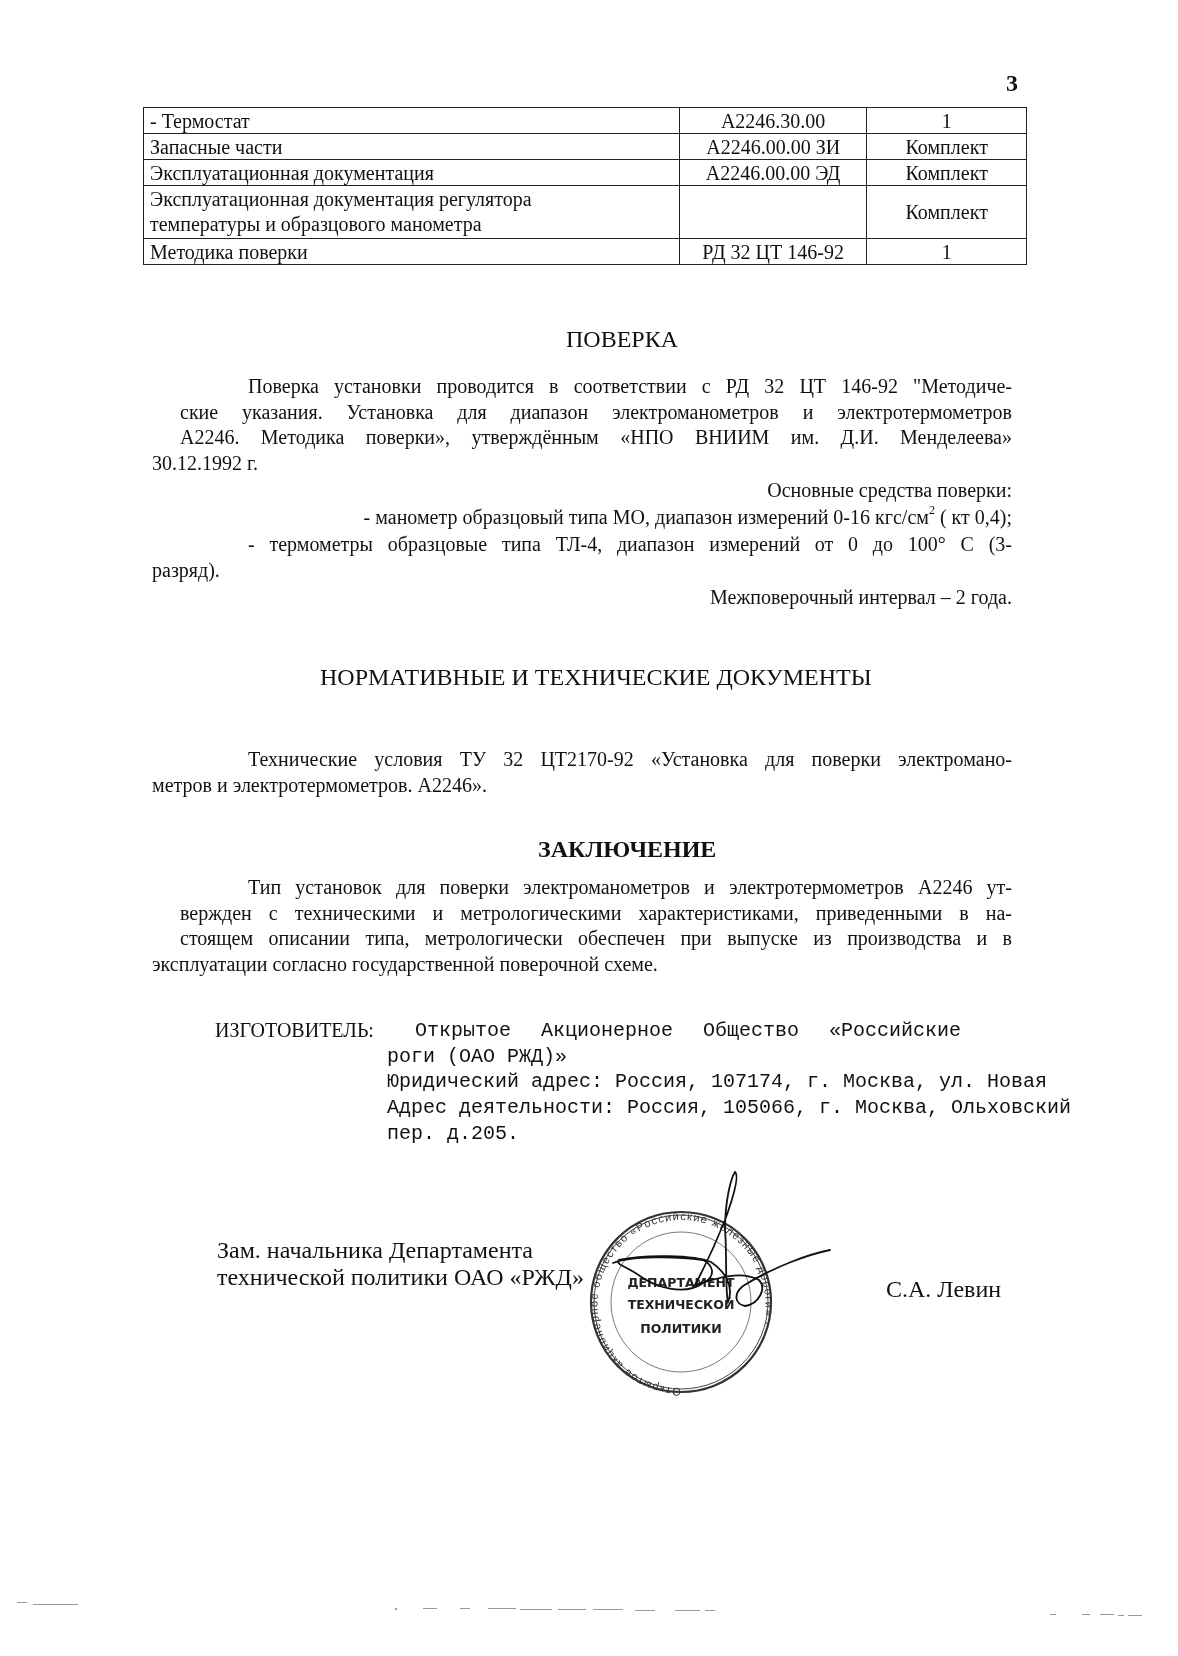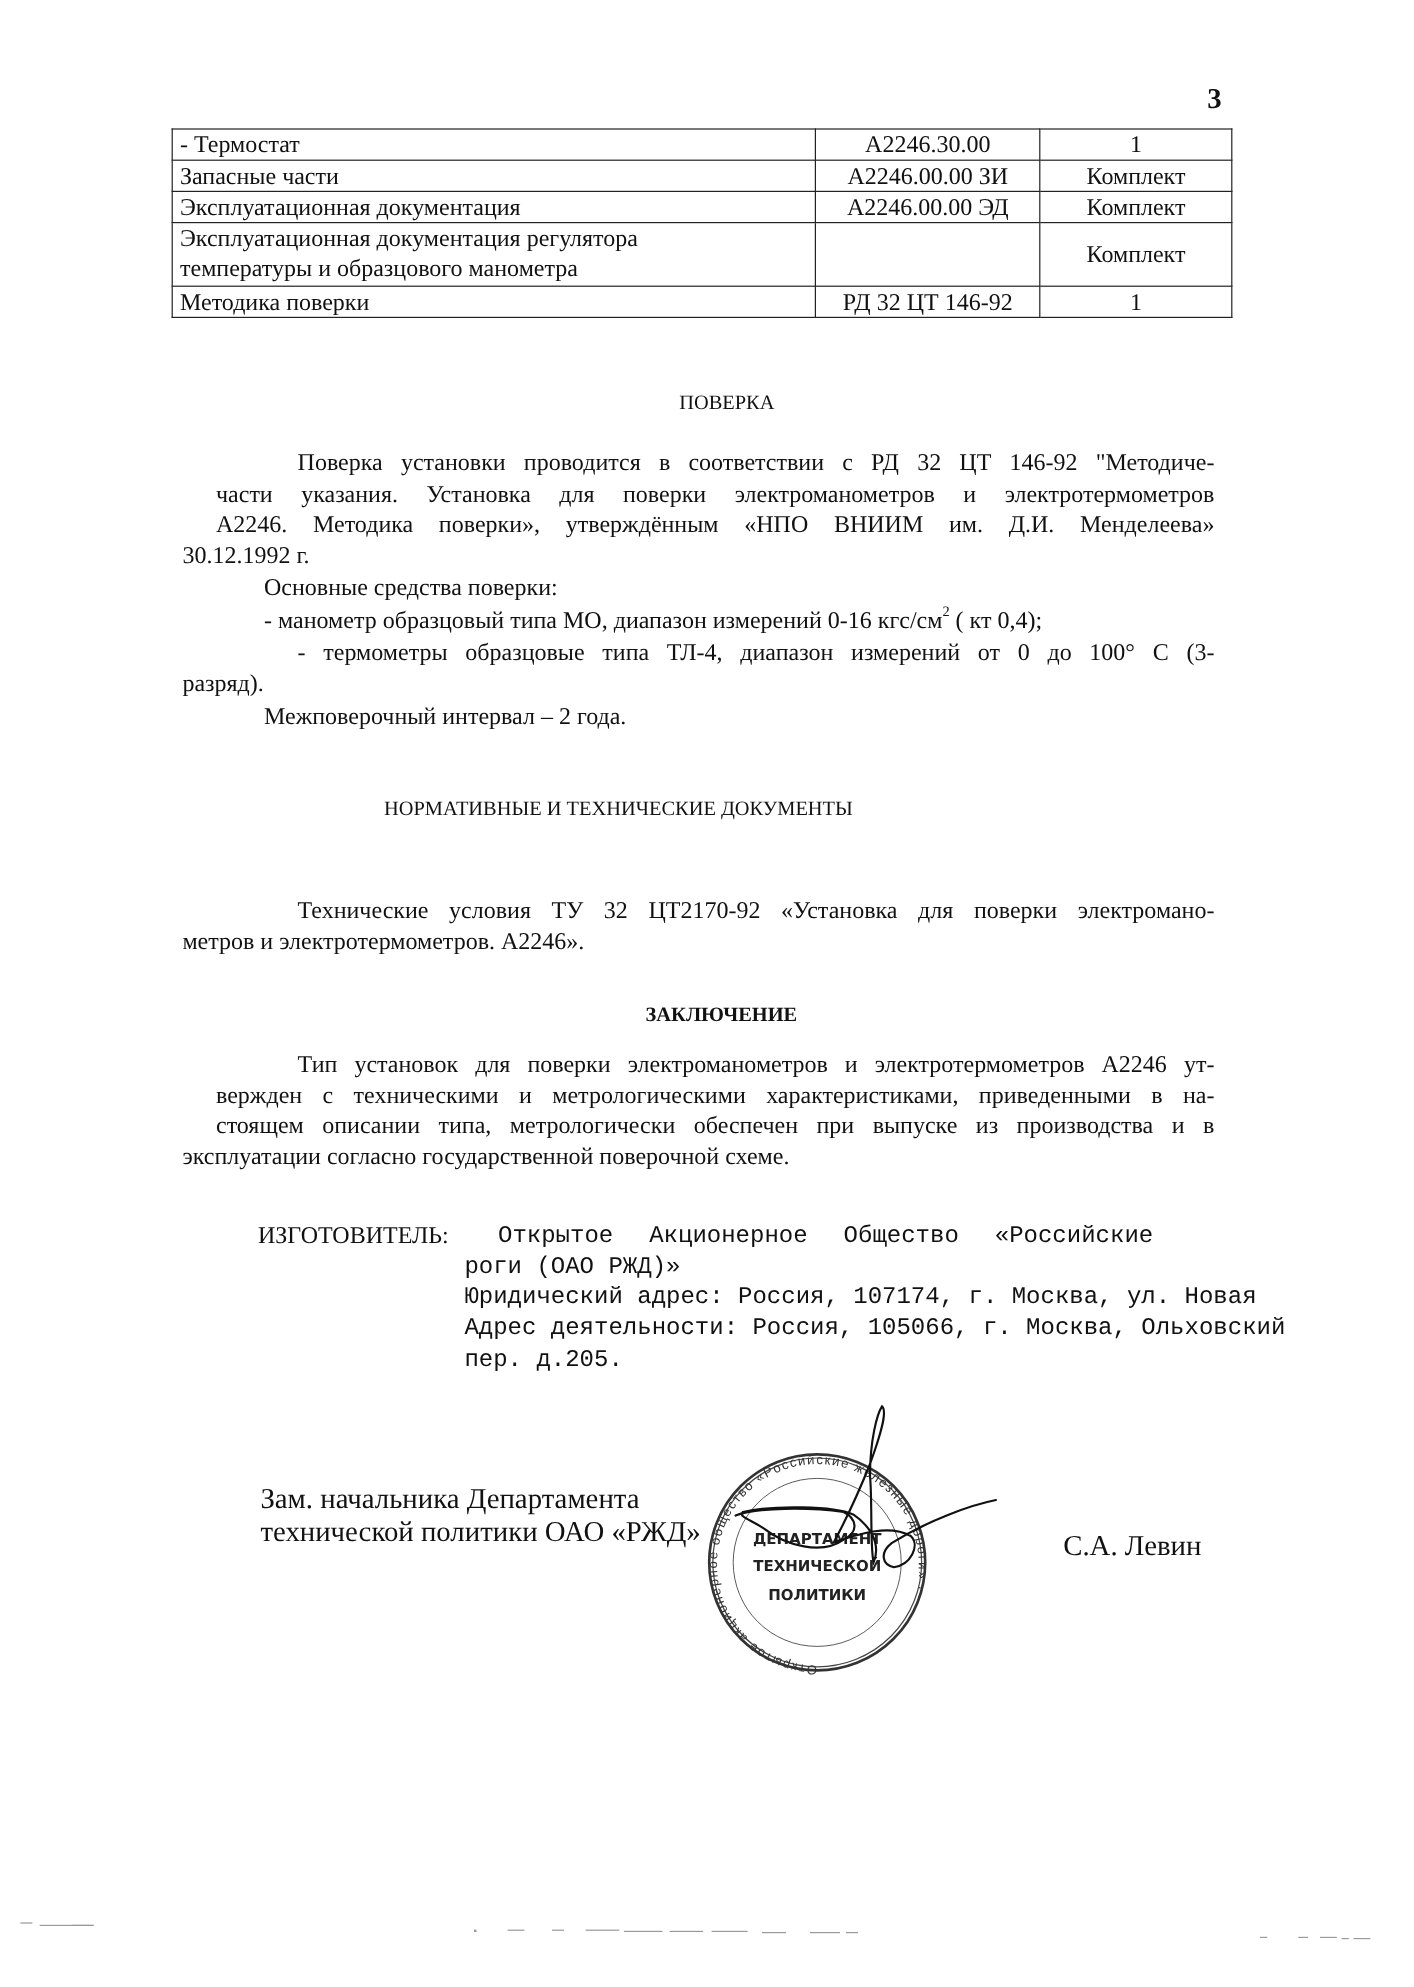--- a/index.html
+++ b/index.html
@@ -37,21 +37,21 @@
       padding: 0 6px;
       vertical-align: middle;
     }
     .spec-table td.c1 { width: 526px; text-align: left; height: 25px; }
     .spec-table td.c2 { width: 176px; text-align: center; }
     .spec-table td.c3 { width: 148px; text-align: center; }
     .spec-table tr.tall td { height: 52px; }
 
     .heading {
       position: absolute;
-      font-size: 17px;
+      font-size: 24px;
       text-align: right;
       white-space: nowrap;
     }
     .block {
       position: absolute;
       left: 152px;
       width: 860px;
       font-size: 20px;
       line-height: 25.5px;
     }
@@ -60,21 +60,21 @@
       white-space: nowrap;
       height: 25.5px;
     }
     .j {
       text-align: justify;
       text-align-last: justify;
       white-space: normal;
       overflow: hidden;
       margin-left: 28px;
     }
-    .ind { padding-left: 68px; }
+    .ind { padding-left: 68px; text-align: right; }
     sup { font-size: 12px; line-height: 0; position: relative; top: -2px; }
 
     .maker {
       position: absolute;
       left: 215px;
       top: 1018px;
       font-size: 20px;
       line-height: 25.7px;
     }
     .maker .label {
@@ -157,21 +157,21 @@
     <td class="c2">РД 32 ЦТ 146-92</td>
     <td class="c3">1</td>
   </tr>
 </tbody>
   </table>
 
 <div class="heading" style="left:566px; top:326px;">ПОВЕРКА</div>
 
 <div class="block" style="top:374px;">
   <span class="line j ind">Поверка установки проводится в соответствии с РД 32 ЦТ 146-92 "Методиче-</span>
-  <span class="line j">части указания. Установка для поверки электроманометров и электротермометров</span>
+  <span class="line j">ские указания. Установка для диапазон электроманометров и электротермометров</span>
   <span class="line j">А2246. Методика поверки», утверждённым «НПО ВНИИМ им. Д.И. Менделеева»</span>
   <span class="line">30.12.1992 г.</span>
   <span class="line ind" style="margin-top:2px">Основные средства поверки:</span>
   <span class="line ind" style="margin-top:1px"><span>- манометр образцовый типа МО, диапазон измерений 0-16 кгс/см</span><sup>2</sup><span> ( кт 0,4);</span></span>
   <span class="line j ind" style="margin-top:2px">- термометры образцовые типа ТЛ-4, диапазон измерений от 0 до 100° С (3-</span>
   <span class="line">разряд).</span>
   <span class="line ind" style="margin-top:2px">Межповерочный интервал – 2 года.</span>
 </div>
 
 <div class="heading" style="left:320px; top:664px;">НОРМАТИВНЫЕ И ТЕХНИЧЕСКИЕ ДОКУМЕНТЫ</div>

